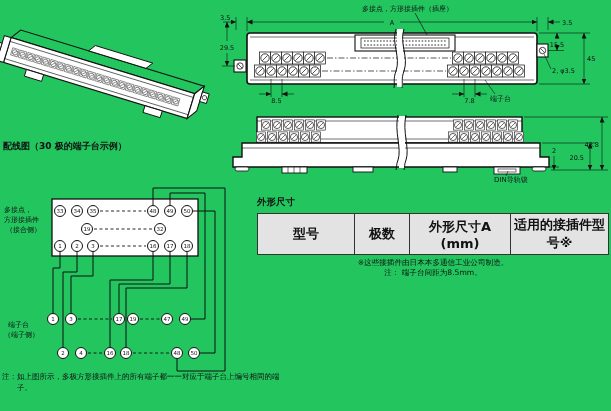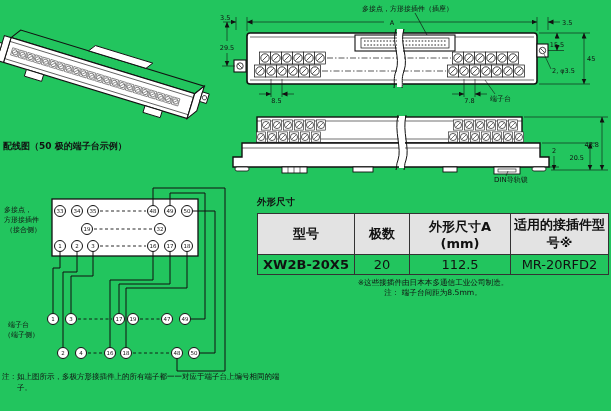--- a/index.html
+++ b/index.html
@@ -248,21 +248,21 @@
       <line class="ln" x1="336" y1="44" x2="336" y2="58" marker-end="url(#arr)"></line>
       <line class="ln" x1="331" y1="55" x2="341" y2="55"></line>
       <line class="ln" x1="288" y1="64" x2="290" y2="59"></line>
     </g>
     <text class="d" x="381" y="35" text-anchor="end">43.8</text>
     <text class="d" x="366" y="48" text-anchor="end">20.5</text>
     <text class="d" x="336" y="41" text-anchor="middle">2</text>
     <text class="l" x="276" y="70">DIN导轨锁</text>
   </svg>
 
-  <div class="abs" id="wiring-title" style="left:3px;top:140px">配线图（50 极的端子台示例）</div>
+  <div class="abs" id="wiring-title" style="left:3px;top:140px">配线图（30 极的端子台示例）</div>
 
   <svg class="abs" style="left:0;top:181px" width="260" height="200" viewBox="0 181 260 200">
 
     <text class="l" x="4" y="212">多接点，</text>
     <text class="l" x="4" y="222">方形接插件</text>
     <text class="l" x="6" y="232">（接合侧）</text>
     <text class="l" x="8" y="327">端子台</text>
     <text class="l" x="4" y="337">（端子侧）</text>
 
     <rect class="fw" x="52" y="199" width="146" height="57" stroke-width="1.3"></rect>
@@ -362,26 +362,20 @@
     <table>
       <thead>
         <tr>
           <th style="width:92px">型号</th>
           <th style="width:50px">极数</th>
           <th style="width:96px">外形尺寸A (mm)</th>
           <th>适用的接插件型号※</th>
         </tr>
       </thead>
       <tbody>
-        <tr>
-          <td class="model">XW2B-20X5</td>
-          <td>20</td>
-          <td>112.5</td>
-          <td>MR-20RFD2</td>
-        </tr>
       </tbody>
     </table>
     <div class="fnote">※这些接插件由日本本多通信工业公司制造。</div>
     <div class="fnote" style="margin-top:0">注： 端子台间距为8.5mm。</div>
   </div>
 
   <div class="abs" id="bottom-note" style="left:2px;top:372px">
     <span>注：</span>
     <span class="txt">如上图所示，多极方形接插件上的所有端子都一一对应于端子台上编号相同的端子。</span>
   </div>

